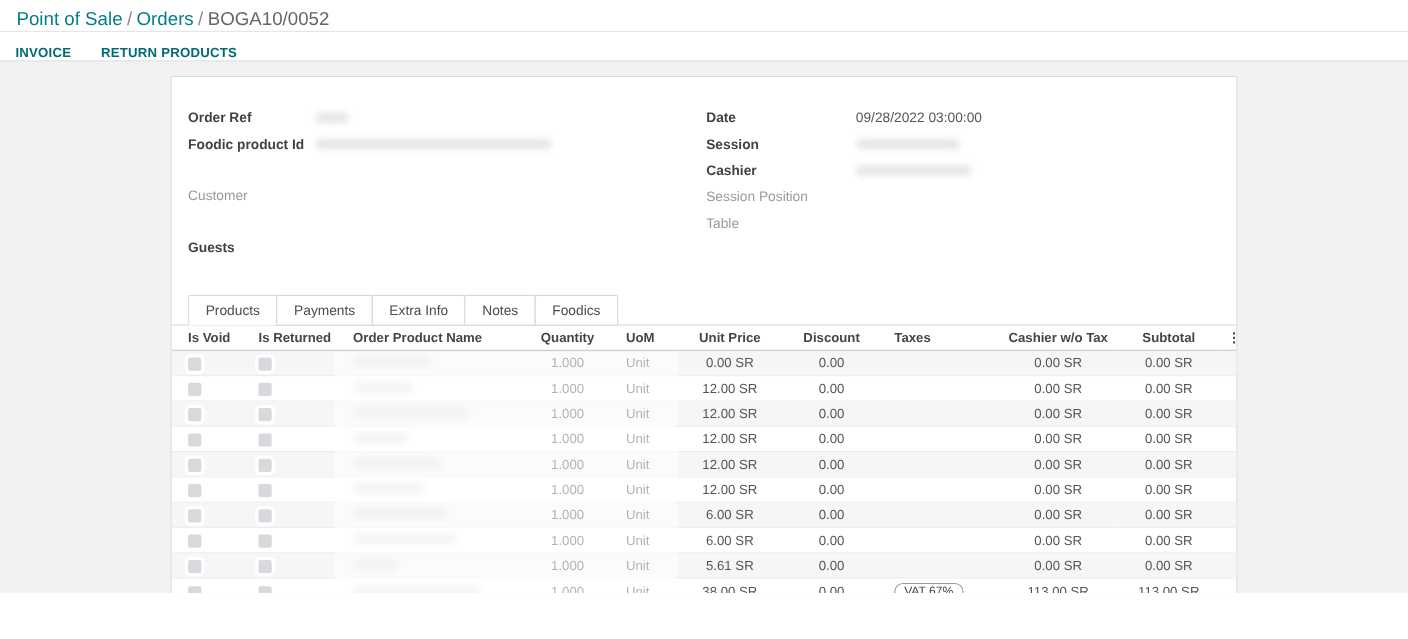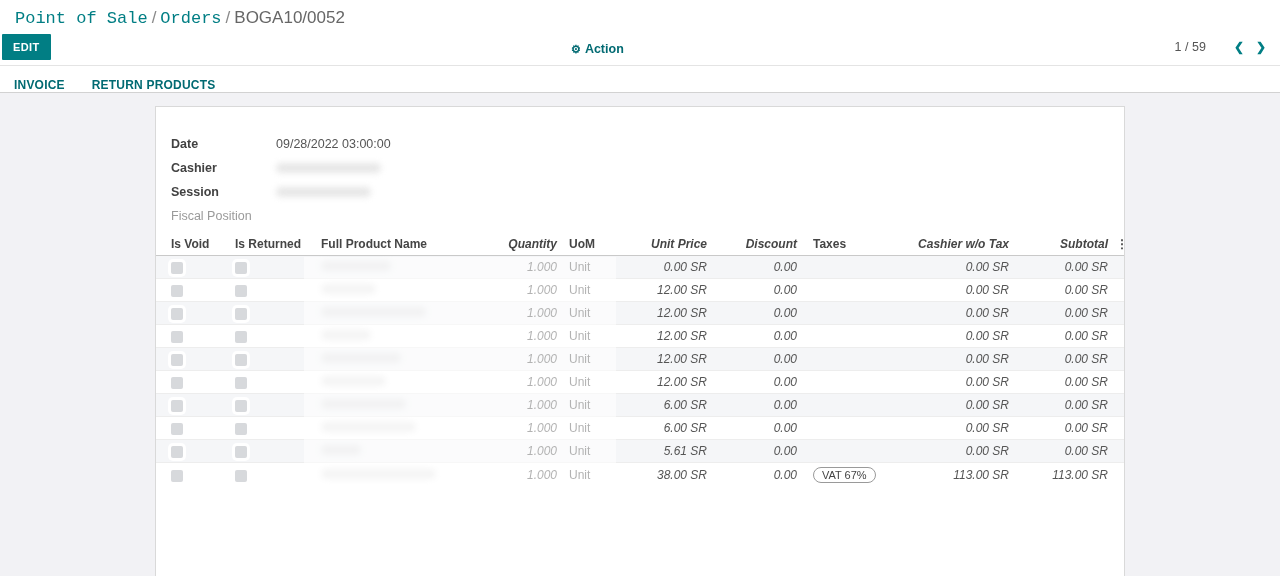--- a/index.html
+++ b/index.html
@@ -8,21 +8,21 @@
     --page-bg:#f2f2f5; --border:#d9d9d9;
   }
   *{box-sizing:border-box;}
   html,body{margin:0;padding:0;}
   body{width:1280px;height:581px;overflow:hidden;background:#fff;
        font-family:"Liberation Sans",sans-serif;color:var(--text);}
 
   
   .control-panel{background:#fff;padding-top:8px;}
   .breadcrumb{padding-left:15px;font-size:17px;color:#666;line-height:20px;}
-  .breadcrumb .bc-link{color:var(--accent);cursor:pointer;font-family:Liberation Mono, monospace;}
+  .breadcrumb .bc-link{color:var(--accent);cursor:pointer;}
   .breadcrumb .bc-sep{color:#8a8a8a;padding:0 4px;}
   .cp-row{display:flex;align-items:center;position:relative;margin-top:9px;padding:0 8px 9px 2px;height:27px;}
   .edit-btn{background:var(--accent);color:#fff;border:none;font-family:inherit;
             font-size:11px;font-weight:bold;letter-spacing:.4px;padding:0 11px;height:26px;cursor:pointer;border-radius:1px;}
   .action-menu{position:absolute;left:571px;top:4px;color:var(--accent-dark);font-size:12.5px;font-weight:bold;cursor:pointer;}
   .action-menu .gear{font-size:11px;margin-right:4px;}
   .pager{margin-left:auto;display:flex;align-items:center;font-size:12.5px;color:#555;}
   .pager .pager-count{margin-right:22px;}
   .pager .chev{color:var(--accent);font-weight:bold;font-size:12px;cursor:pointer;padding:0 6px;}
 
@@ -41,117 +41,136 @@
   .sheet{width:970px;height:471px;margin:13px auto 0;background:#fff;border:1px solid var(--border);
          padding:30px 0 0 0;overflow:hidden;}
 
   
   .form-grid{display:flex;padding:0 15px;}
   .fcol-left{width:471px;}
   .fcol-right{flex:1;}
   .frow{display:flex;align-items:center;height:14px;margin-bottom:10px;font-size:12.5px;}
   .fspacer{height:23px;}
   .flabel{width:116px;color:var(--label);font-weight:bold;flex:none;}
-  .fcol-right .flabel{width:105px;}
+  .fcol-right .flabel{width:136px;}
   .flabel.muted{color:#9a9a9a;font-weight:normal;}
   .fvalue{color:#555;}
   .blur-bar{height:10px;border-radius:5px;background:#c9c9c9;filter:blur(3px);opacity:.45;}
 
   
   .notebook{display:flex;align-items:flex-end;margin-top:26px;padding-left:15px;border-bottom:1px solid #d8d8d8;}
   .tab{font-size:12.5px;color:#4c4c4c;padding:6px 15px;background:#fff;border:1px solid #d8d8d8;
        border-radius:2px 2px 0 0;margin-bottom:-1px;margin-right:-1px;cursor:pointer;}
   .tab.active{border-bottom-color:#fff;}
 
   
   .table-wrap{position:relative;}
   table{width:100%;border-collapse:collapse;table-layout:fixed;font-size:12px;color:#555;}
   th{font-size:12px;font-weight:bold;color:#454545;padding:4px;height:15px;border-bottom:1px solid #c9c9c9;white-space:nowrap;overflow:hidden;}
   td{padding:4px;height:15px;white-space:nowrap;overflow:hidden;}
   tbody tr{border-top:1px solid #ededed;}
   tbody tr:first-child{border-top:none;}
   tbody tr:nth-child(odd){background:var(--stripe);}
-  .al{text-align:left;} .ar{text-align:right;font-style:italic;} .ac{text-align:center;}
+  .al{text-align:left;} .ar{text-align:center;} .ac{text-align:center;}
   .cb{display:inline-block;width:12px;height:12px;background:#d7d9dc;border-radius:2px;
       box-shadow:0 0 0 3px rgba(255,255,255,.95);vertical-align:middle;}
   .tag{display:inline-block;border:1px solid #9a9a9a;border-radius:10px;padding:0 8px;line-height:14px;
        font-size:11px;color:#444;background:#fff;}
   .name-redact{height:10px;border-radius:5px;background:#c4c4c4;filter:blur(3px);opacity:.4;}
   .redact-overlay{position:absolute;left:148px;top:24px;width:312px;height:230px;
                   background:rgba(255,255,255,.55);pointer-events:none;}
   .col-menu-icon{color:#454545;font-size:12px;cursor:pointer;}
 </style>
 </head>
 <body>
 
 <div class="control-panel">
   <div class="breadcrumb">
     <span class="bc-link">Point of Sale</span><span class="bc-sep">/</span><span class="bc-link">Orders</span><span class="bc-sep">/</span><span>BOGA10/0052</span>
   </div>
-  <div class="cp-row">
-    <button class="edit-btn">EDIT</button>
-    <div class="action-menu"><span class="gear">⚙</span><span>Action</span></div>
-    <div class="pager">
-      <span class="pager-count">1 / 59</span>
-      <span class="chev"><span>❮</span></span>
-      <span class="chev"><span>❯</span></span>
-    </div>
-  </div>
 </div>
 
 <div class="status-strip">
   <div class="strip-left">
     <button class="hdr-btn">INVOICE</button>
     <button class="hdr-btn">RETURN PRODUCTS</button>
   </div>
 </div>
 
 <div class="content">
   <div class="sheet">
     <div class="form-grid">
+      <div class="fcol-left" id="form-left">
+          <div class="frow">
+            <span class="flabel">Order Ref</span>
+            <span class="blur-bar" style="width: 30px;"></span>
+          </div>
+          <div class="frow">
+            <span class="flabel">Foodic product Id</span>
+            <span class="blur-bar" style="width: 215px;"></span>
+          </div>
+          <div class="fspacer"></div>
+          <div class="frow">
+            <span class="flabel muted">Customer</span>
+          </div>
+          <div class="fspacer"></div>
+          <div class="frow">
+            <span class="flabel">Guests</span>
+          </div>
+        </div>
       <div class="fcol-right" id="form-right">
           <div class="frow">
             <span class="flabel">Date</span>
             <span class="fvalue">09/28/2022 03:00:00</span>
           </div>
           <div class="frow">
+            <span class="flabel">Session</span>
+            <span class="blur-bar" style="width: 95px;"></span>
+          </div>
+          <div class="frow">
             <span class="flabel">Cashier</span>
             <span class="blur-bar" style="width: 105px;"></span>
           </div>
           <div class="frow">
-            <span class="flabel">Session</span>
-            <span class="blur-bar" style="width: 95px;"></span>
-          </div>
-          <div class="frow">
-            <span class="flabel muted">Fiscal Position</span>
+            <span class="flabel muted">Session Position</span>
+          </div>
+          <div class="frow">
+            <span class="flabel muted">Table</span>
           </div>
         </div>
     </div>
 
+    <div class="notebook" id="tabs">
+        <span class="tab active">Products</span>
+        <span class="tab">Payments</span>
+        <span class="tab">Extra Info</span>
+        <span class="tab">Notes</span>
+        <span class="tab">Foodics</span>
+      </div>
 
     <div class="table-wrap">
       <table>
         <colgroup id="cols">
             <col style="width: 73px;">
             <col style="width: 82px;">
             <col style="width: 160px;">
             <col style="width: 90px;">
             <col style="width: 55px;">
             <col style="width: 95px;">
             <col style="width: 90px;">
             <col style="width: 110px;">
             <col style="width: 102px;">
             <col style="width: 99px;">
             <col style="width: 14px;">
           </colgroup>
         <thead>
             <tr id="thead-row">
               <th class="al" style="padding-left: 15px;">Is Void</th>
               <th class="al" style="padding-left: 6px;">Is Returned</th>
-              <th class="al" style="padding-left: 10px;">Full Product Name</th>
+              <th class="al" style="padding-left: 10px;">Order Product Name</th>
               <th class="ar">Quantity</th>
               <th class="al" style="padding-left: 8px;">UoM</th>
               <th class="ar">Unit Price</th>
               <th class="ar">Discount</th>
               <th class="al" style="padding-left: 12px;">Taxes</th>
               <th class="ar">Cashier w/o Tax</th>
               <th class="ar">Subtotal</th>
               <th class="ac"><span class="col-menu-icon">⋮</span></th>
             </tr>
           </thead>

